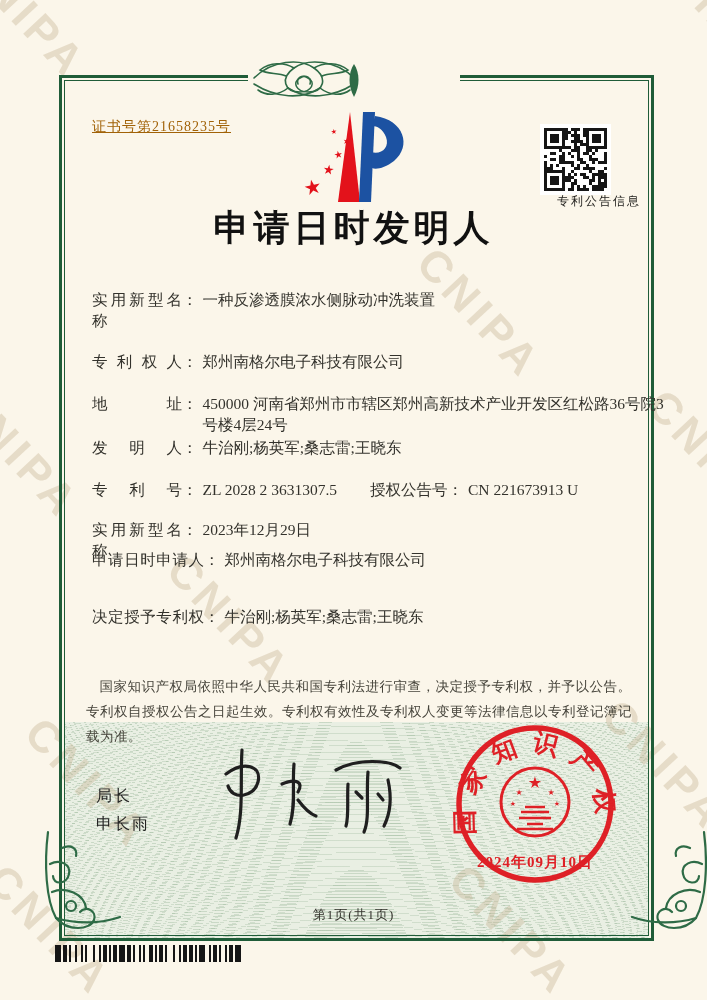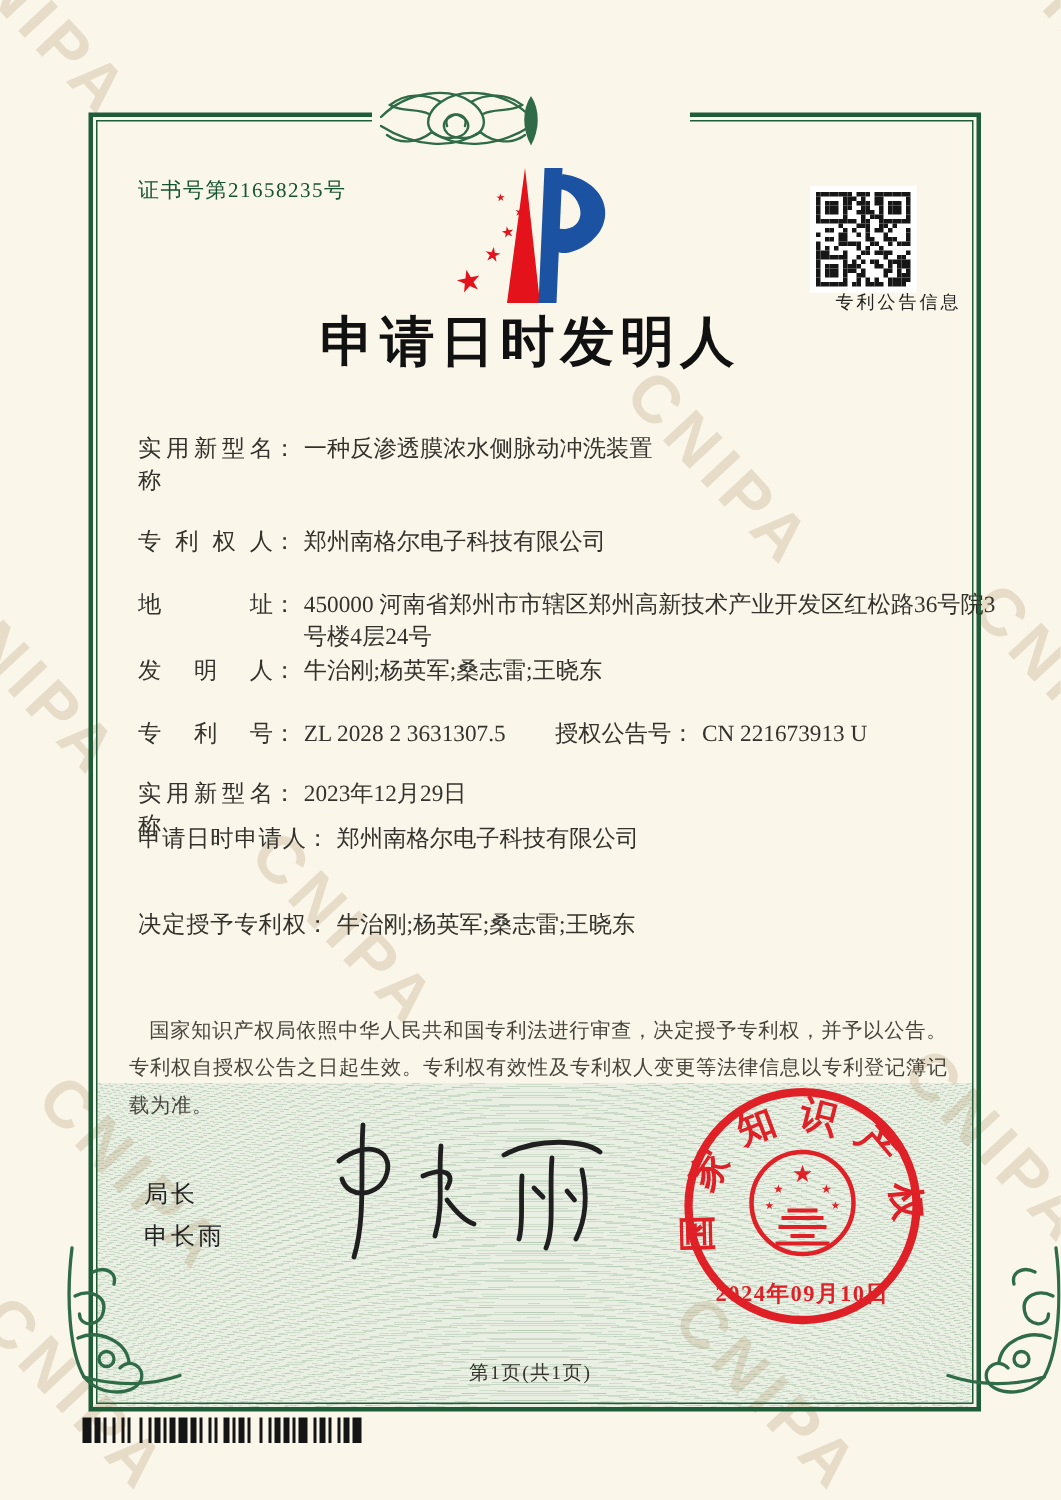--- a/index.html
+++ b/index.html
@@ -24,21 +24,21 @@
   }
   .frame{
     position:absolute;z-index:3;left:59px;top:75px;width:589px;height:860px;
     border:3px solid #1F5C38;
   }
   .frame-inner{position:absolute;inset:2px;border:1px solid #1F5C38;}
   .orn{position:absolute;z-index:4;left:248px;top:54px;}
   .fl{position:absolute;z-index:4;}
   .fl-bl{left:40px;top:826px;}
   .fl-br{left:612px;top:826px;transform:scaleX(-1);}
-  .certno{position:absolute;z-index:5;left:92px;top:118px;font-size:14px;letter-spacing:1px;color:#14532d;}
+  .certno{position:absolute;z-index:5;left:92px;top:118px;font-size:14px;letter-spacing:1px;color:#a16207;text-decoration:underline;}
   .logo{position:absolute;z-index:5;left:296px;top:108px;}
   .qr{
     position:absolute;z-index:5;left:540px;top:124px;width:63px;height:63px;
     padding:4px;background:#fff;display:flex;flex-wrap:wrap;align-content:flex-start;
   }
   .qr i{display:block;width:3px;height:3px;}
   .qr i.b{background:#161616;}
   .qrcap{position:absolute;z-index:5;left:503px;top:193px;width:138px;text-align:right;font-size:12px;letter-spacing:2px;color:#23221f;}
   .title{
     position:absolute;z-index:5;left:0;top:204px;width:707px;text-align:center;

